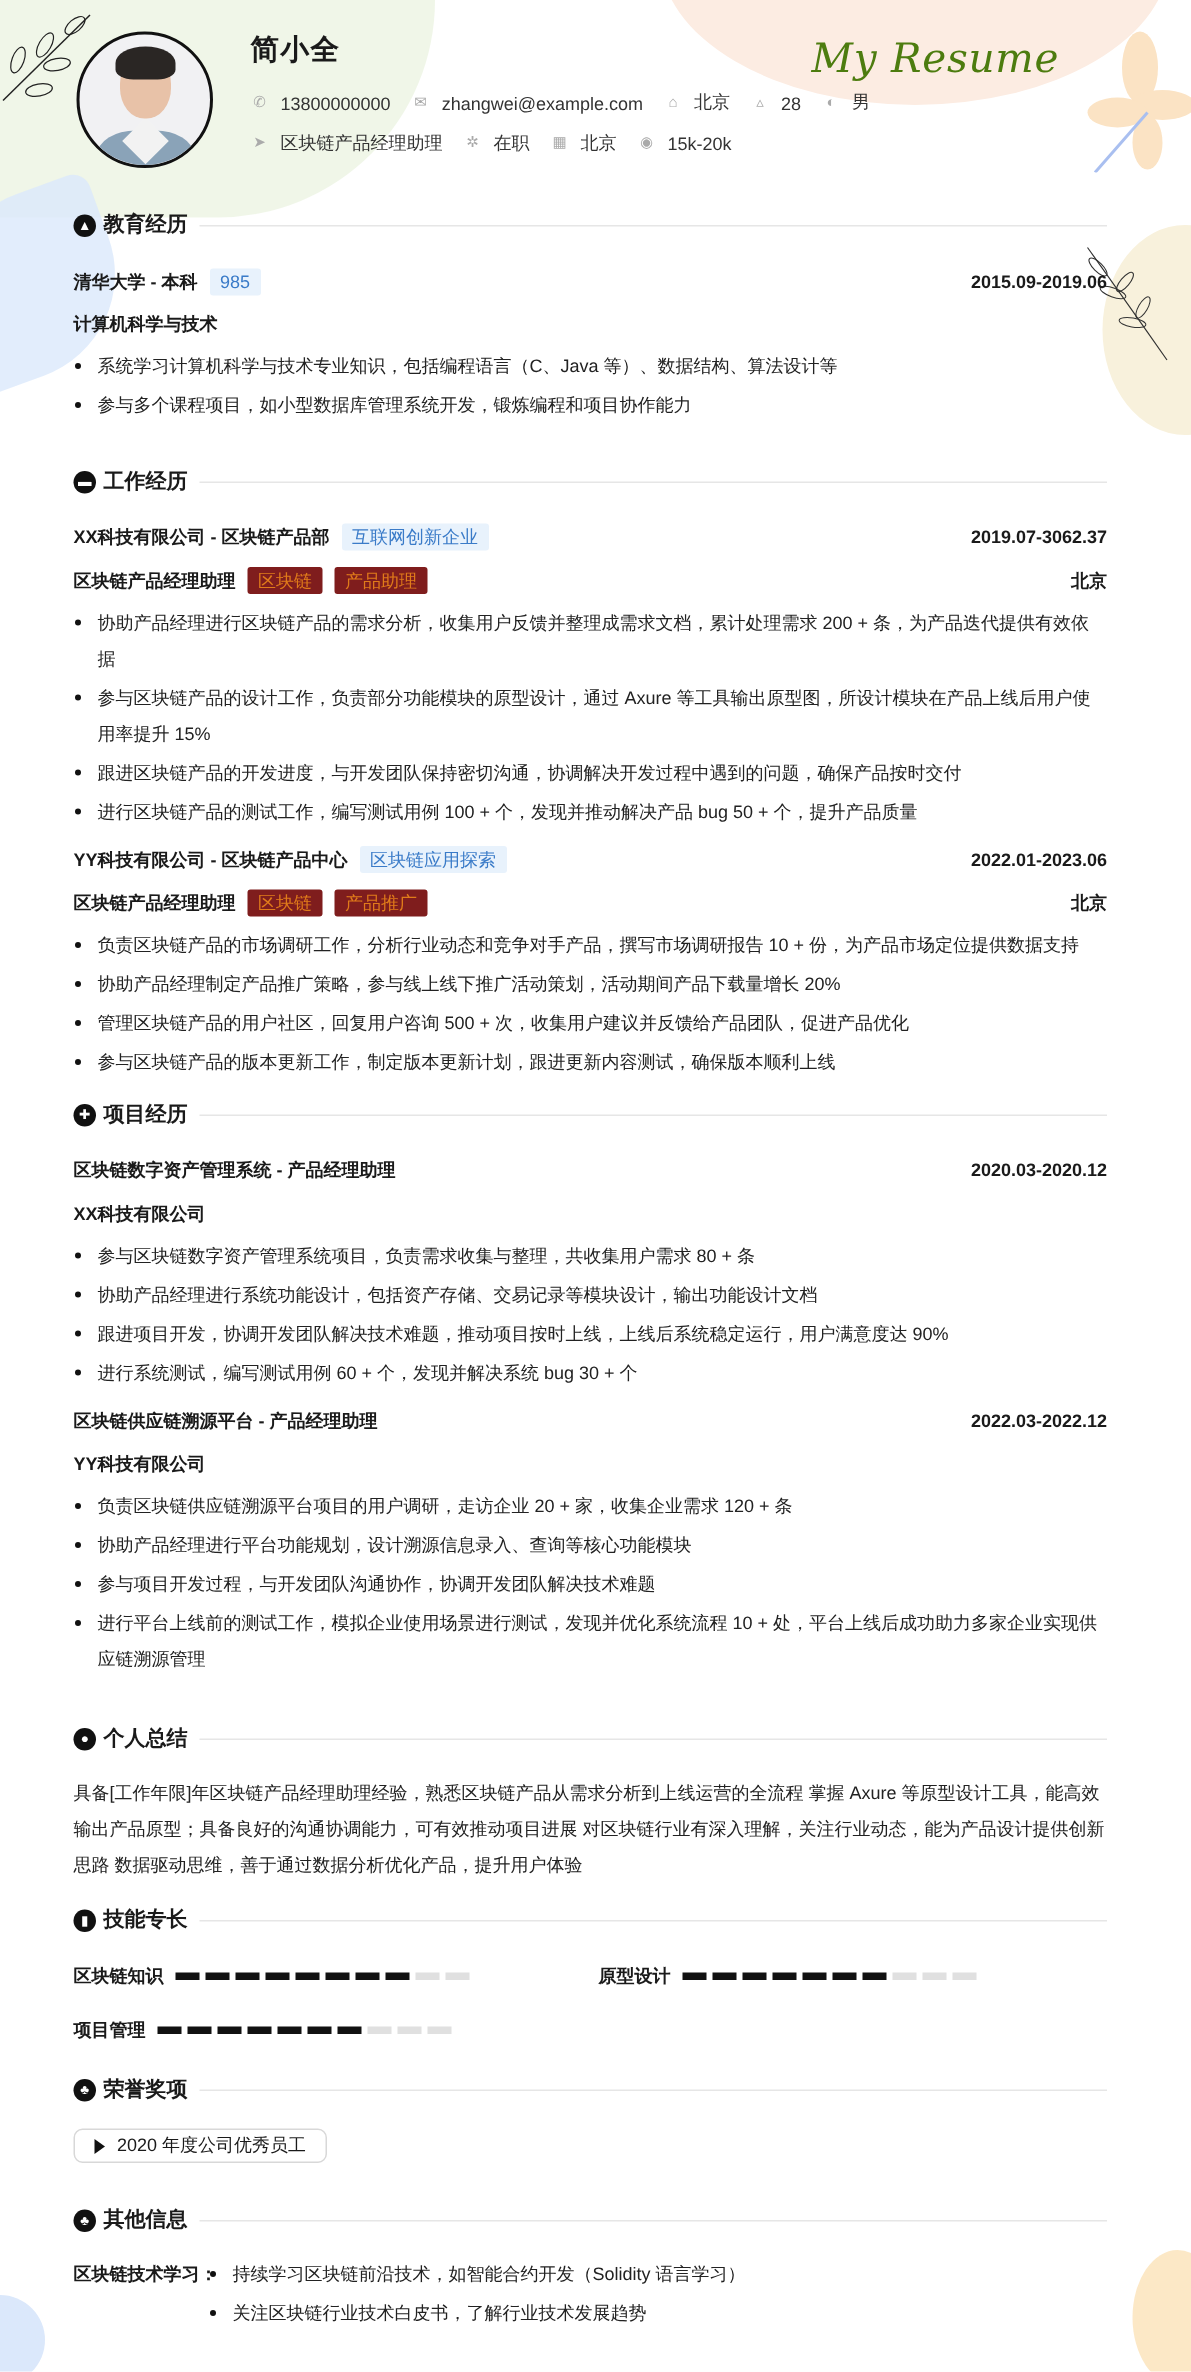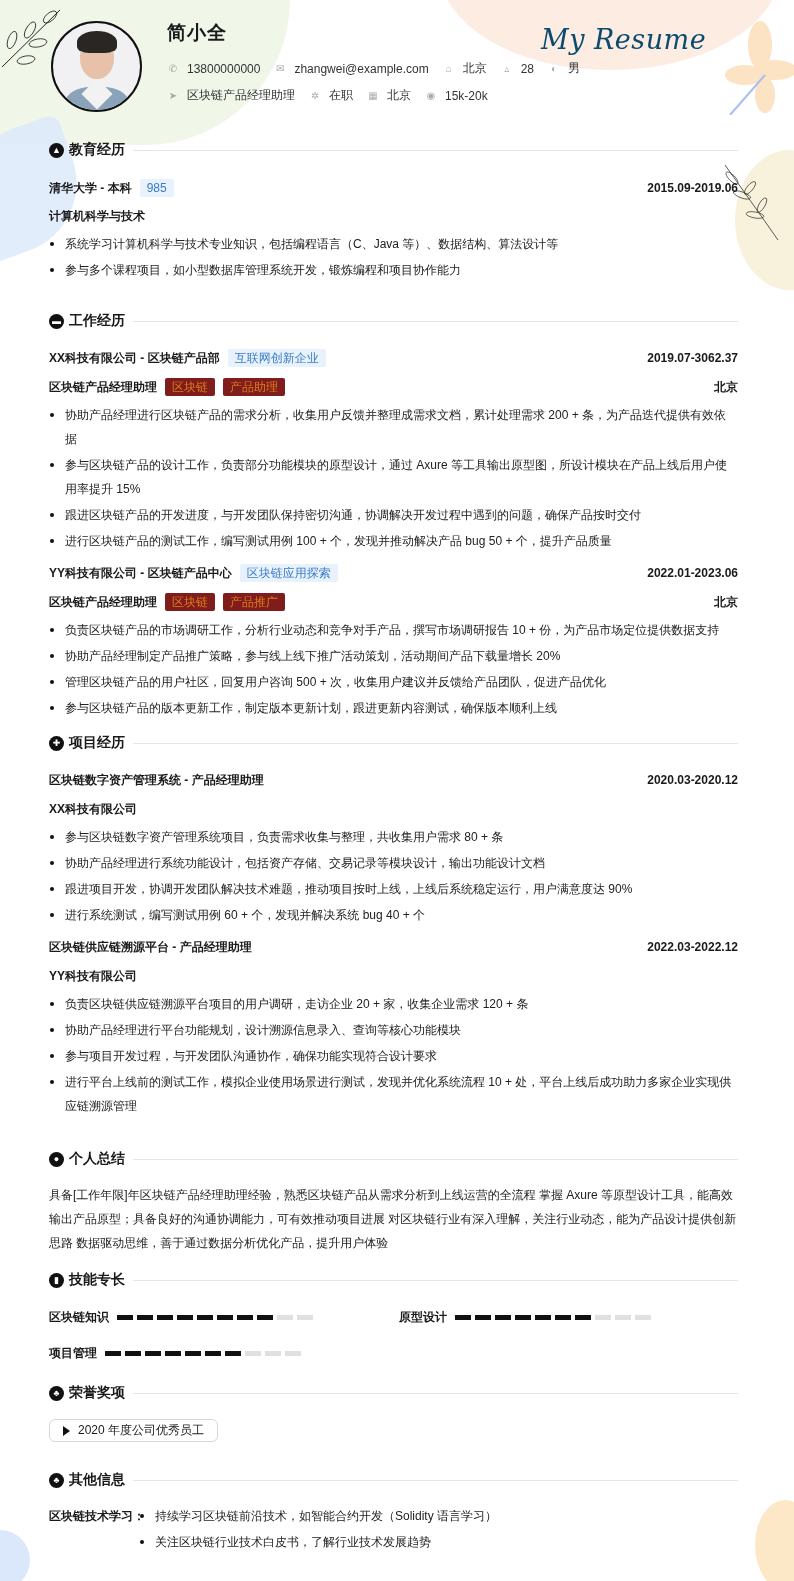--- a/index.html
+++ b/index.html
@@ -19,21 +19,21 @@
 
   
   .header { position: absolute; left: 0; top: 20px; width: 689px; height: 95px; }
   .avatar { position: absolute; left: 2px; top: 1px; width: 91px; height: 91px; border-radius: 50%; border: 2px solid #111; background: #f1f1f3; overflow: hidden; }
   .avatar .head { position: absolute; left: 27px; top: 14px; width: 34px; height: 42px; background: #e8c2a8; border-radius: 45% 45% 48% 48%; }
   .avatar .hair { position: absolute; left: 24px; top: 8px; width: 40px; height: 22px; background: #2a2624; border-radius: 50% 50% 30% 30%; }
   .avatar .shirt { position: absolute; left: 12px; top: 64px; width: 64px; height: 40px; background: #8aa3b8; border-radius: 40% 40% 0 0; }
   .avatar .collar { position: absolute; left: 33px; top: 60px; width: 22px; height: 22px; background: #f2f2f2; transform: rotate(45deg); }
 
   .name { position: absolute; left: 118px; top: 0; font-size: 19px; font-weight: bold; letter-spacing: 1px; }
-  .title-script { position: absolute; left: 492px; top: 4px; font-family: "DejaVu Serif", serif; font-style: italic; font-size: 27px; color: #0c4a6e; letter-spacing: .5px; }
+  .title-script { position: absolute; left: 492px; top: 4px; font-family: "DejaVu Serif", serif; font-style: italic; font-size: 27px; color: #4d7c0f; letter-spacing: .5px; }
   .info-row { position: absolute; left: 118px; display: flex; align-items: center; font-size: 12px; color: #333; }
   .info-row.r1 { top: 40px; }
   .info-row.r2 { top: 67px; }
   .info-item { display: flex; align-items: center; margin-right: 14px; }
   .info-icon { width: 12px; height: 12px; color: #aaa; margin-right: 8px; font-size: 10px; display: inline-flex; align-items: center; justify-content: center; }
 
   
   .section { position: absolute; left: 0; width: 689px; }
   .sec-head { display: flex; align-items: center; height: 20px; }
   .sec-icon { width: 15px; height: 15px; border-radius: 50%; background: #111; color: #fff; font-size: 9px; display: inline-flex; align-items: center; justify-content: center; margin-right: 5px; }
@@ -242,34 +242,34 @@
     <div style="margin-top:17px">
       <div class="row">
         <span>区块链数字资产管理系统 - 产品经理助理</span>
         <span>2020.03-2020.12</span>
       </div>
       <div class="subtitle" style="margin-top:9px">XX科技有限公司</div>
       <ul class="bullets" style="margin-top:6px">
         <li>参与区块链数字资产管理系统项目，负责需求收集与整理，共收集用户需求 80 + 条</li>
         <li style="margin-top:2px">协助产品经理进行系统功能设计，包括资产存储、交易记录等模块设计，输出功能设计文档</li>
         <li style="margin-top:2px">跟进项目开发，协调开发团队解决技术难题，推动项目按时上线，上线后系统稳定运行，用户满意度达 90%</li>
-        <li style="margin-top:2px">进行系统测试，编写测试用例 60 + 个，发现并解决系统 bug 40 + 个</li>
+        <li style="margin-top:2px">进行系统测试，编写测试用例 60 + 个，发现并解决系统 bug 30 + 个</li>
       </ul>
     </div>
 
     <div style="margin-top:10px">
       <div class="row">
         <span>区块链供应链溯源平台 - 产品经理助理</span>
         <span>2022.03-2022.12</span>
       </div>
       <div class="subtitle" style="margin-top:9px">YY科技有限公司</div>
       <ul class="bullets" style="margin-top:6px">
         <li>负责区块链供应链溯源平台项目的用户调研，走访企业 20 + 家，收集企业需求 120 + 条</li>
         <li style="margin-top:2px">协助产品经理进行平台功能规划，设计溯源信息录入、查询等核心功能模块</li>
-        <li style="margin-top:2px">参与项目开发过程，与开发团队沟通协作，确保功能实现符合设计要求</li>
+        <li style="margin-top:2px">参与项目开发过程，与开发团队沟通协作，协调开发团队解决技术难题</li>
         <li style="margin-top:2px">进行平台上线前的测试工作，模拟企业使用场景进行测试，发现并优化系统流程 10 + 处，平台上线后成功助力多家企业实现供应链溯源管理</li>
       </ul>
     </div>
   </div>
 
   <div class="section" style="top:1149px">
     <div class="sec-head">
       <span class="sec-icon">●</span>
       <span class="sec-title">个人总结</span>
       <span class="sec-line"></span>

